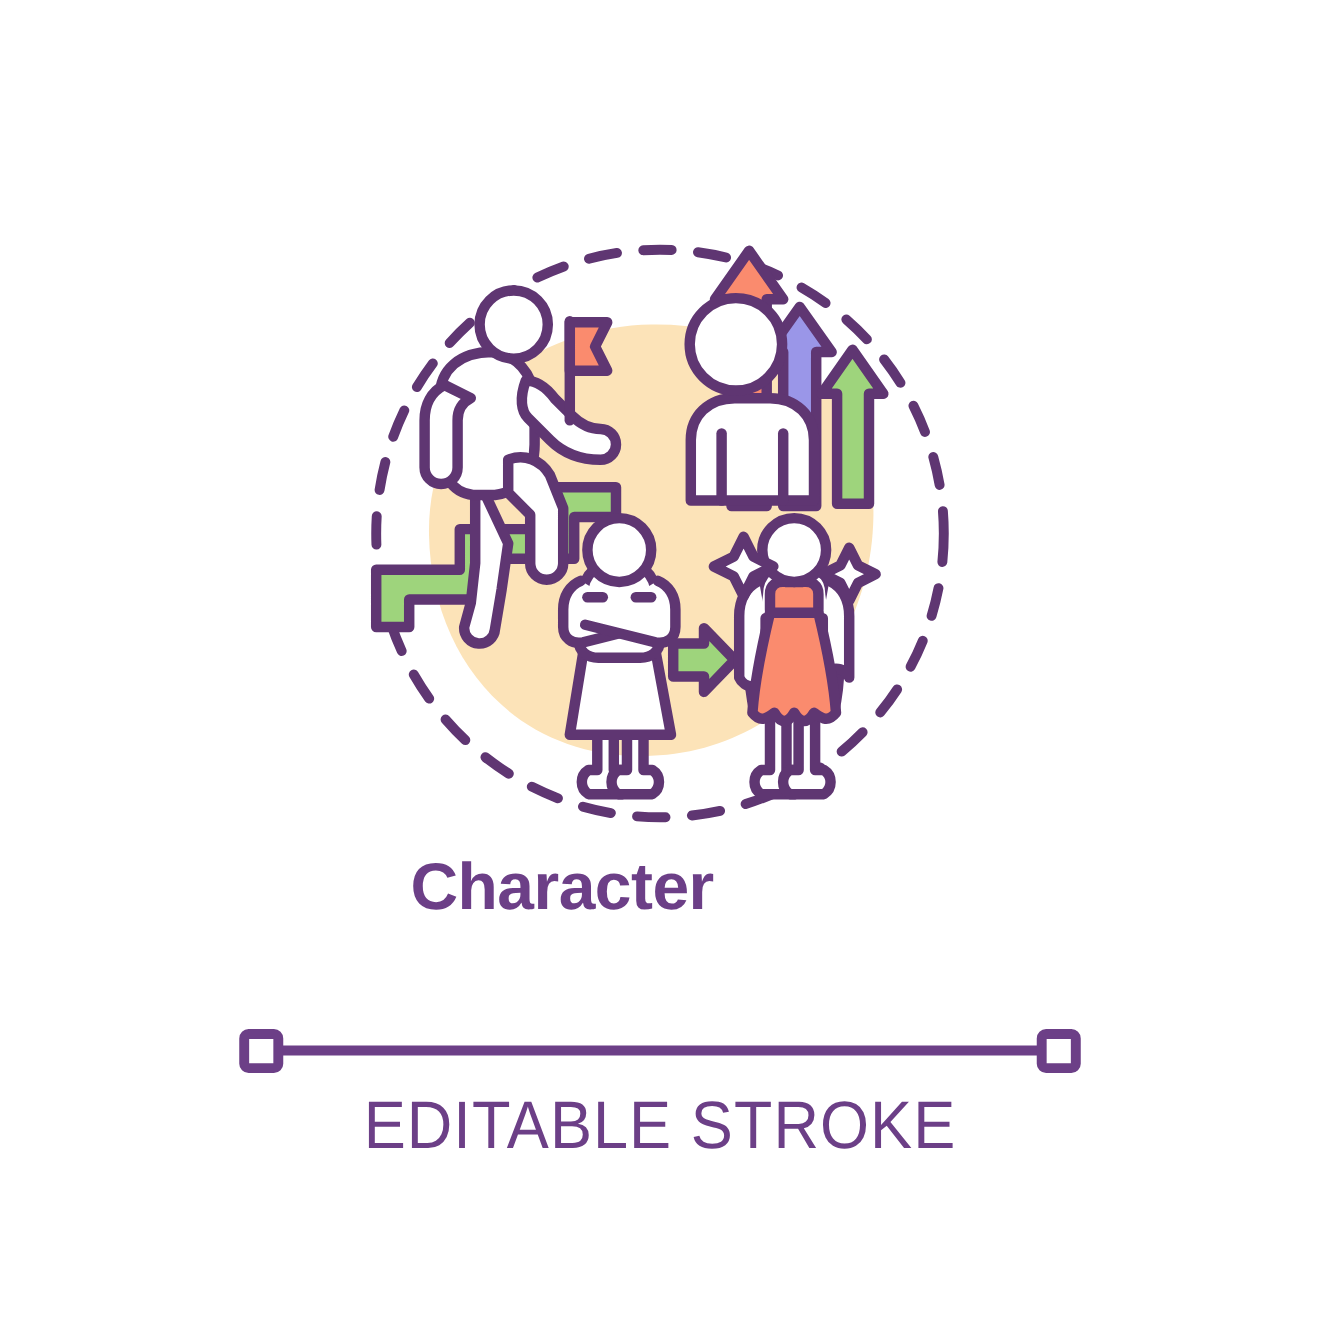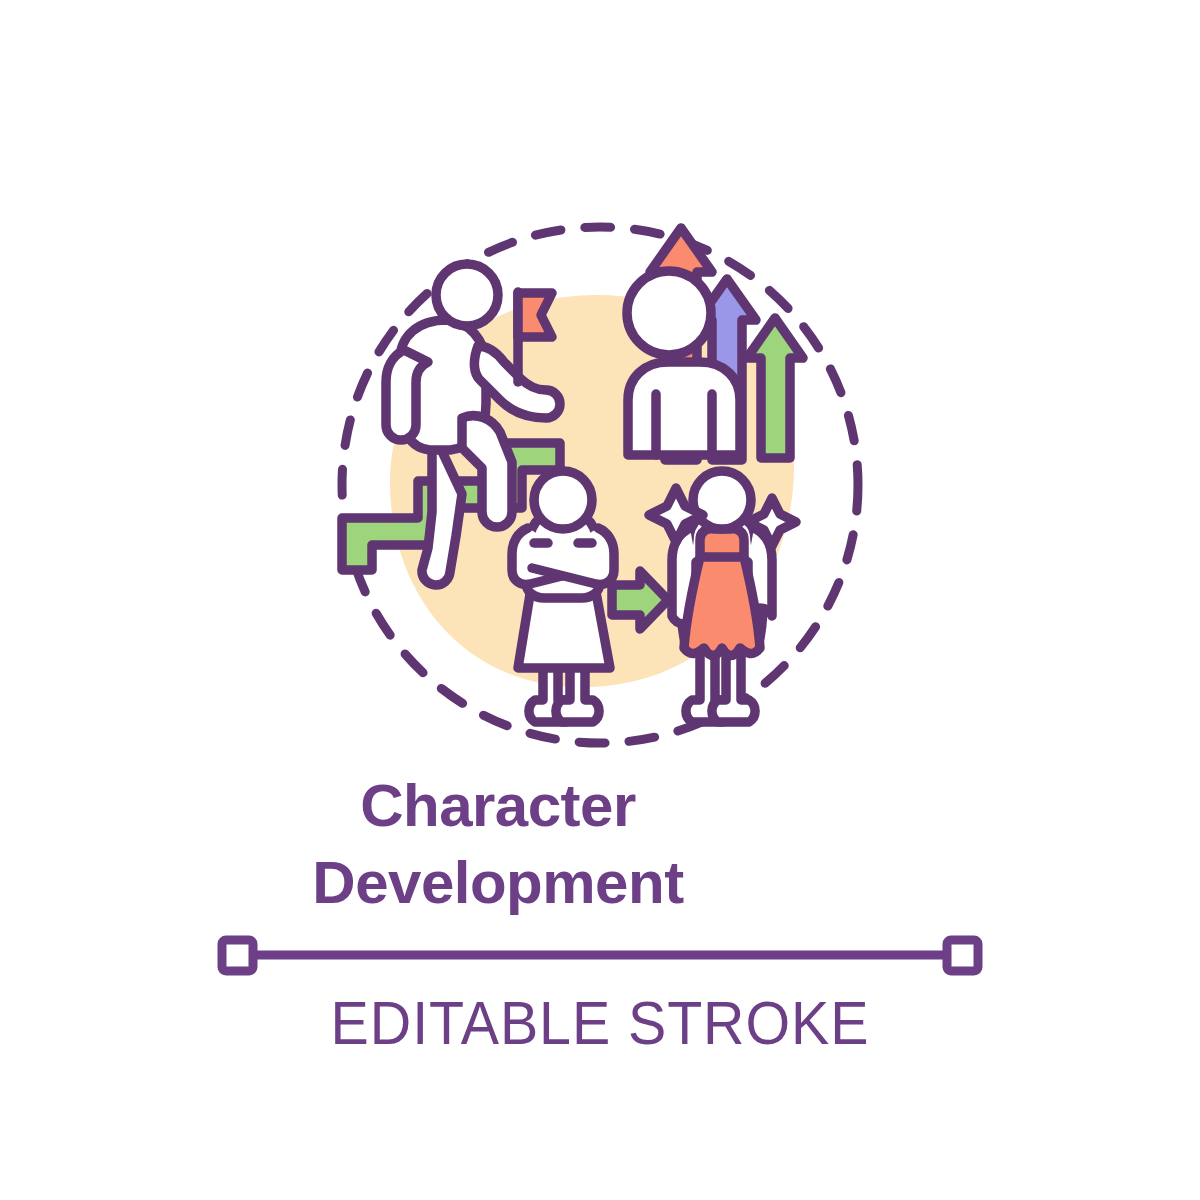--- a/index.html
+++ b/index.html
@@ -26,20 +26,21 @@
     top: 0;
     width: 1200px;
     height: 790px;
   }
   #title-block {
     position: absolute;
     left: 0;
     top: 768px;
     width: 996px;
     text-align: center;
+    padding-left: 13px;
   }
   .title-line {
     display: block;
     font-family: "Liberation Sans", sans-serif;
     font-weight: bold;
     font-size: 60px;
     line-height: 1.28;
     letter-spacing: -0.5px;
     color: #6c3f87;
   }
@@ -226,21 +227,20 @@
 
       <circle class="olf" cx="722" cy="500" r="29"></circle>
 
       <path class="olf" d="M676 488 L 685 506 L 703 515 L 685 524 L 676 542 L 667 524 L 649 515 L 667 506 Z"></path>
       <path class="olf" d="M772 498 L 780 514 L 796 522 L 780 530 L 772 546 L 764 530 L 748 522 L 764 514 Z"></path>
     </g>
   </svg>
 
   <div id="title-block">
     <span class="title-line">Character</span>
-    <span class="title-line">Development</span>
   </div>
 
   <svg id="stroke-bar" viewBox="0 0 1200 70" xmlns="http://www.w3.org/2000/svg">
     <line x1="248" y1="35" x2="952" y2="35" stroke="#6c3f87" stroke-width="9" stroke-linecap="butt"></line>
     <rect x="222" y="20" width="31" height="31" rx="4" fill="#ffffff" stroke="#6c3f87" stroke-width="9"></rect>
     <rect x="947" y="20" width="31" height="31" rx="4" fill="#ffffff" stroke="#6c3f87" stroke-width="9"></rect>
   </svg>
 
   <div id="editable-stroke-label">EDITABLE STROKE</div>
 

